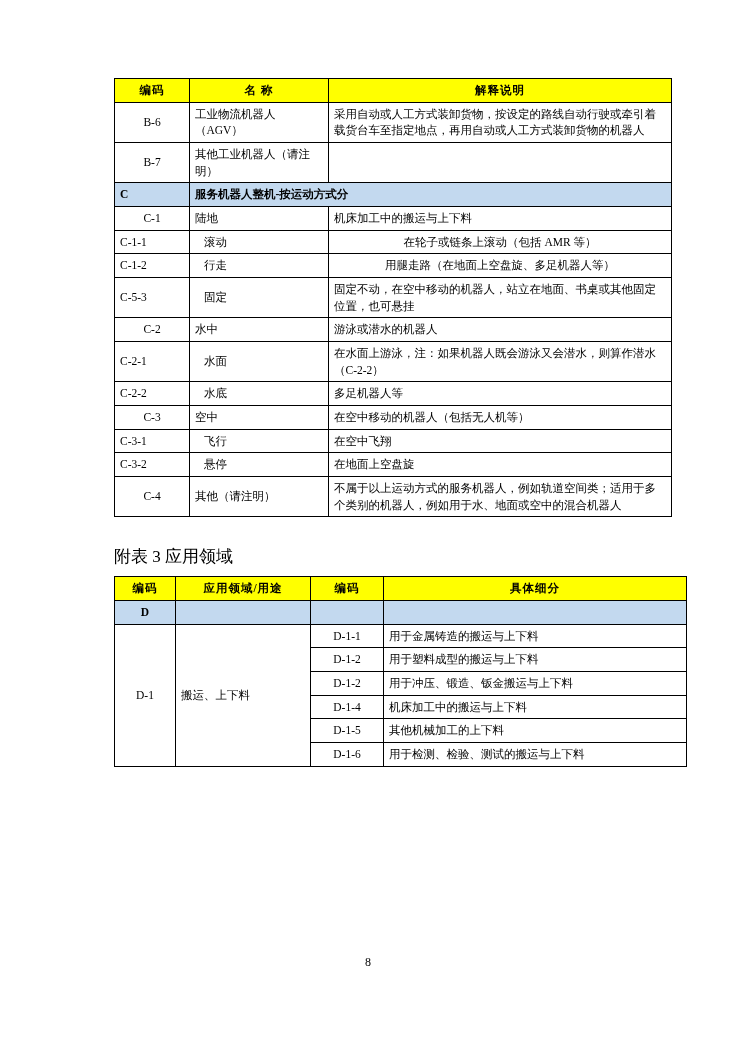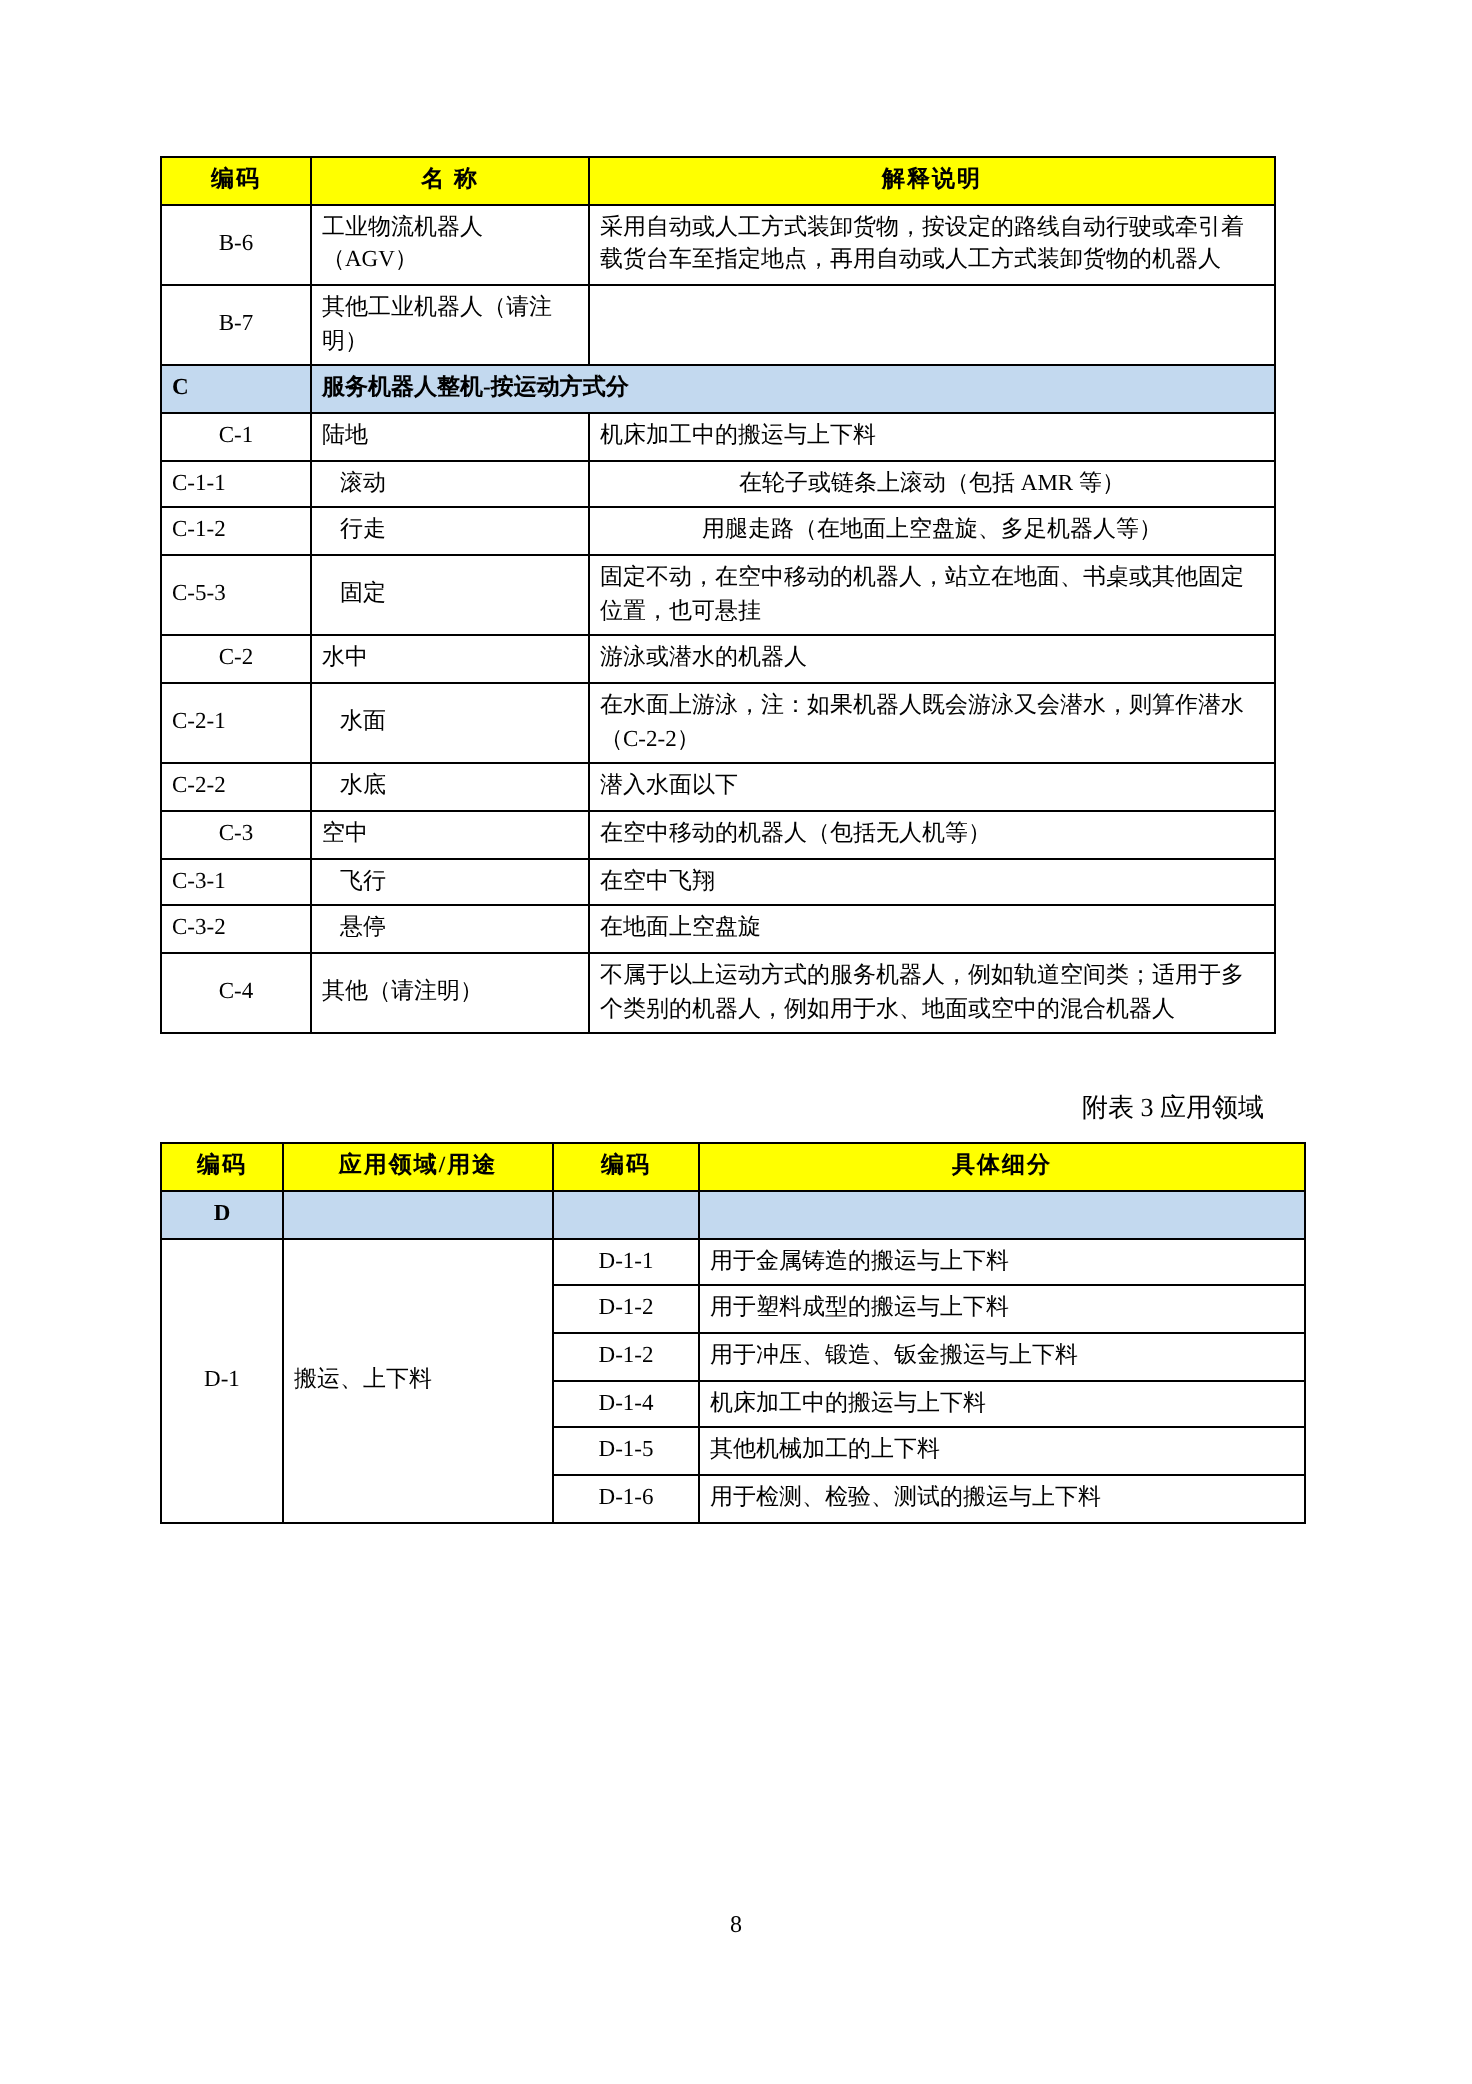--- a/index.html
+++ b/index.html
@@ -11,21 +11,21 @@
     font-family: "Liberation Serif", "DejaVu Serif", serif;
   }
   .page {
     width: 736px;
     height: 1042px;
     background: #ffffff;
     position: relative;
     margin: 0 auto;
     overflow: hidden;
     box-sizing: border-box;
-    padding: 78px 104px 0 80px;
+    padding: 78px 104px 0 114px;
   }
   table {
     border-collapse: collapse;
     width: 528px;
     table-layout: fixed;
   }
   table td, table th {
     border: 1px solid #000000;
     padding: 3px 5px;
     font-size: 11.5px;
@@ -58,25 +58,24 @@
   .c-desc {
     width: 332px;
   }
   .sub-label {
     padding-left: 14px;
   }
   .spacer {
     height: 28px;
   }
   .caption {
-    font-size: 13px;
+    font-size: 17px;
     margin: 0 0 8px 0;
     color: #000;
     font-family: "Liberation Serif", "DejaVu Serif", serif;
-    text-align: right;
   }
   
   table.t3 {
     width: 528px;
   }
   table.t3 .k-code { width: 50px; text-align: center; }
   table.t3 .k-area { width: 124px; }
   table.t3 .k-code2 { width: 62px; text-align: center; }
   table.t3 .k-detail { width: 292px; }
   .pagenum {
@@ -154,21 +153,21 @@
 
       <tr>
         <td class="c-code-indent">C-2-1</td>
         <td class="c-name sub-label">水面</td>
         <td class="c-desc">在水面上游泳，注：如果机器人既会游泳又会潜水，则算作潜水（C-2-2）</td>
       </tr>
 
       <tr>
         <td class="c-code-indent">C-2-2</td>
         <td class="c-name sub-label">水底</td>
-        <td class="c-desc">潜入水面以下</td>
+        <td class="c-desc">多足机器人等</td>
       </tr>
 
       <tr>
         <td class="c-code">C-3</td>
         <td class="c-name">空中</td>
         <td class="c-desc">在空中移动的机器人（包括无人机等）</td>
       </tr>
 
       <tr>
         <td class="c-code-indent">C-3-1</td>

